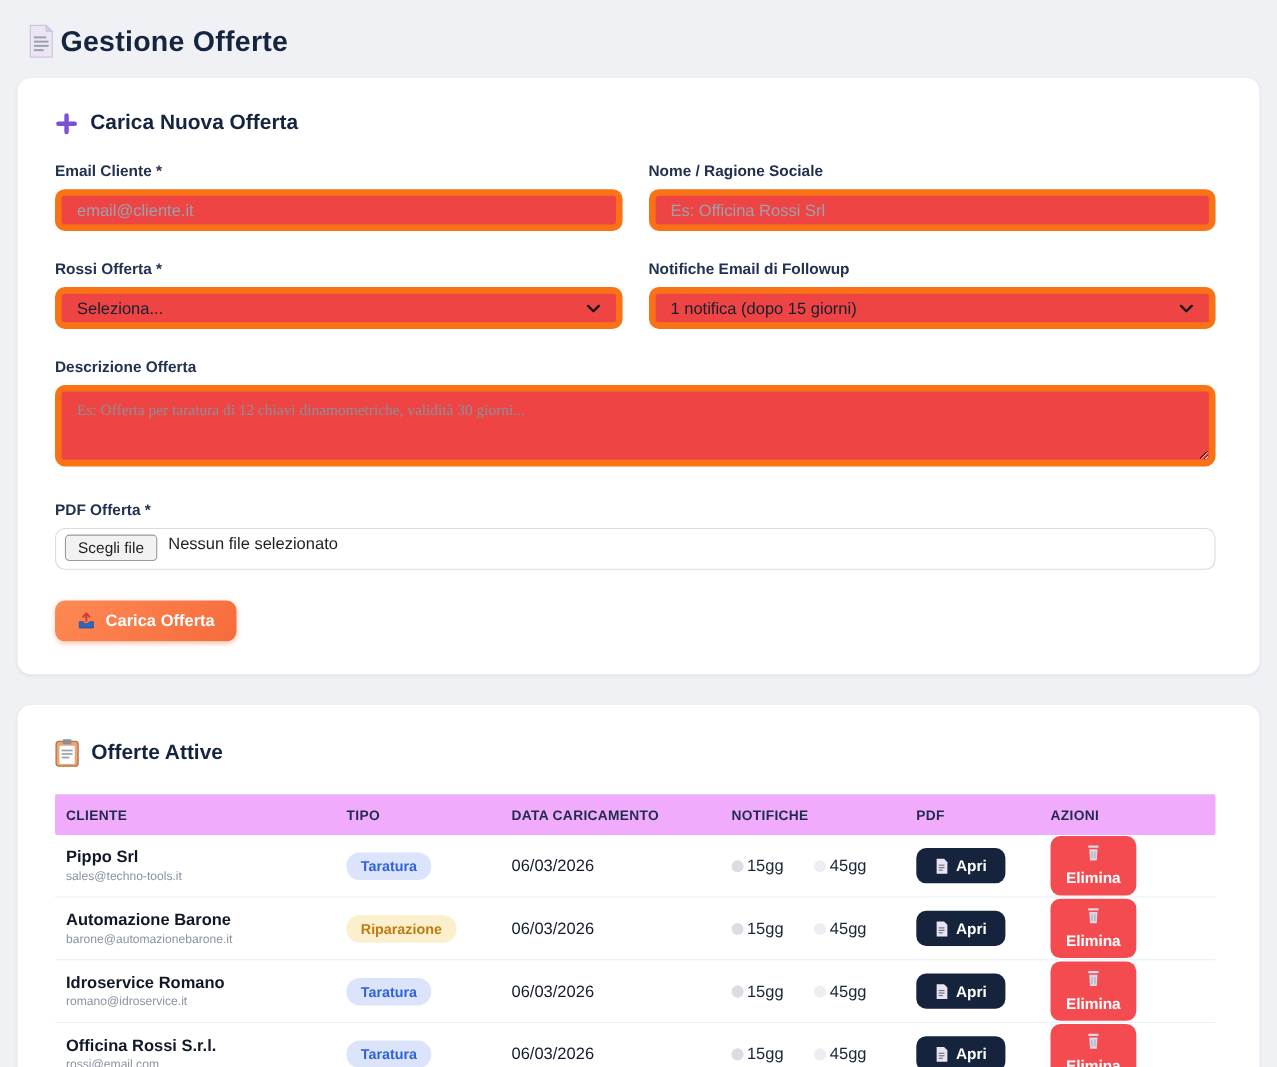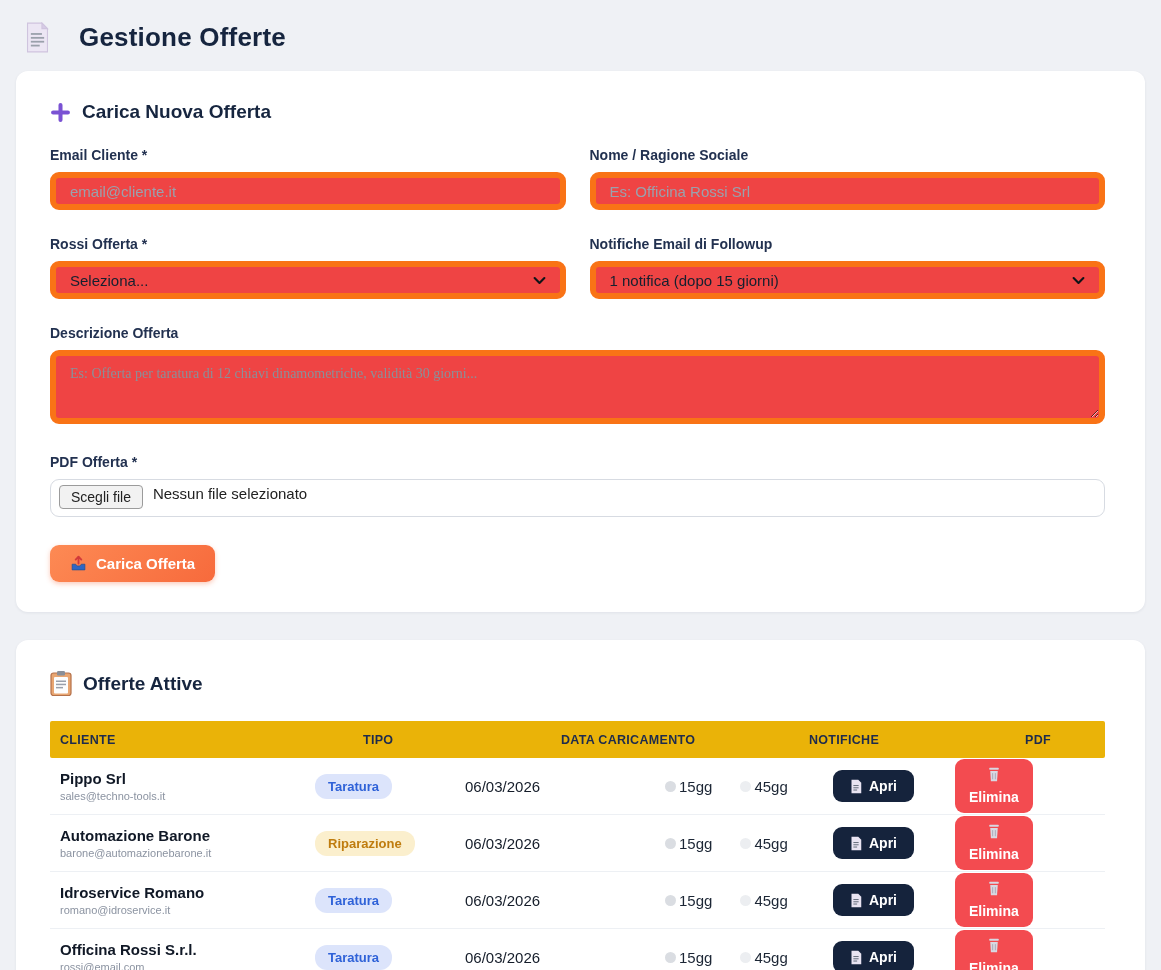--- a/index.html
+++ b/index.html
@@ -4,21 +4,21 @@
 <style>
   * { box-sizing: border-box; margin: 0; padding: 0; }
   html, body { width: 1161px; height: 970px; overflow: hidden; }
   body {
     background: #eff1f5;
     font-family: "Liberation Sans", sans-serif;
     color: #15233f;
   }
   
   .page-header {
-    display: flex; align-items: center; gap: 28px;
+    display: flex; align-items: center; gap: 4px;
     padding: 22px 0 18px 24px;
   }
   .page-header h1 { font-size: 26px; font-weight: bold; color: #16253f; letter-spacing: .2px; }
 
   
   .card {
     background: #ffffff;
     border-radius: 12px;
     margin: 0 16px;
     box-shadow: 0 1px 3px rgba(25,39,70,.07);
@@ -81,23 +81,22 @@
   }
 
   
   .offers-table { width: 1055px; }
   .t-head, .t-row {
     display: grid;
     grid-template-columns: 255px 150px 200px 168px 122px 1fr;
     align-items: center;
   }
   .t-head {
-    background: #eab308; border-radius: 2px;
+    background: #f0abfc; border-radius: 2px;
     height: 37px;
-    gap: 48px;
   }
   .t-head .th {
     font-size: 12.5px; font-weight: bold; color: #1e2b4d;
     padding-left: 10px; letter-spacing: .3px;
   }
   .t-row { min-height: 57px; border-bottom: 1px solid #edf0f4; }
   .t-cell { padding-left: 10px; }
   .client-name { font-size: 15px; font-weight: bold; color: #101826; line-height: 1.25; }
   .client-email { font-size: 11px; color: #8b93a1; margin-top: 2px; }
   .badge {

